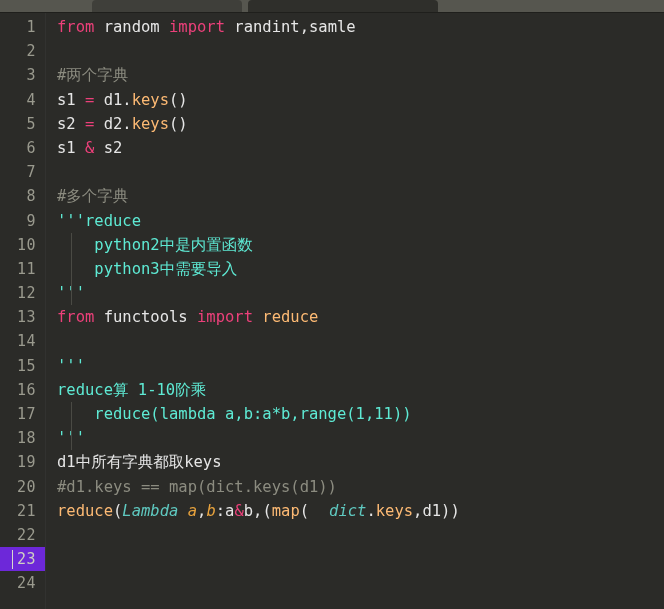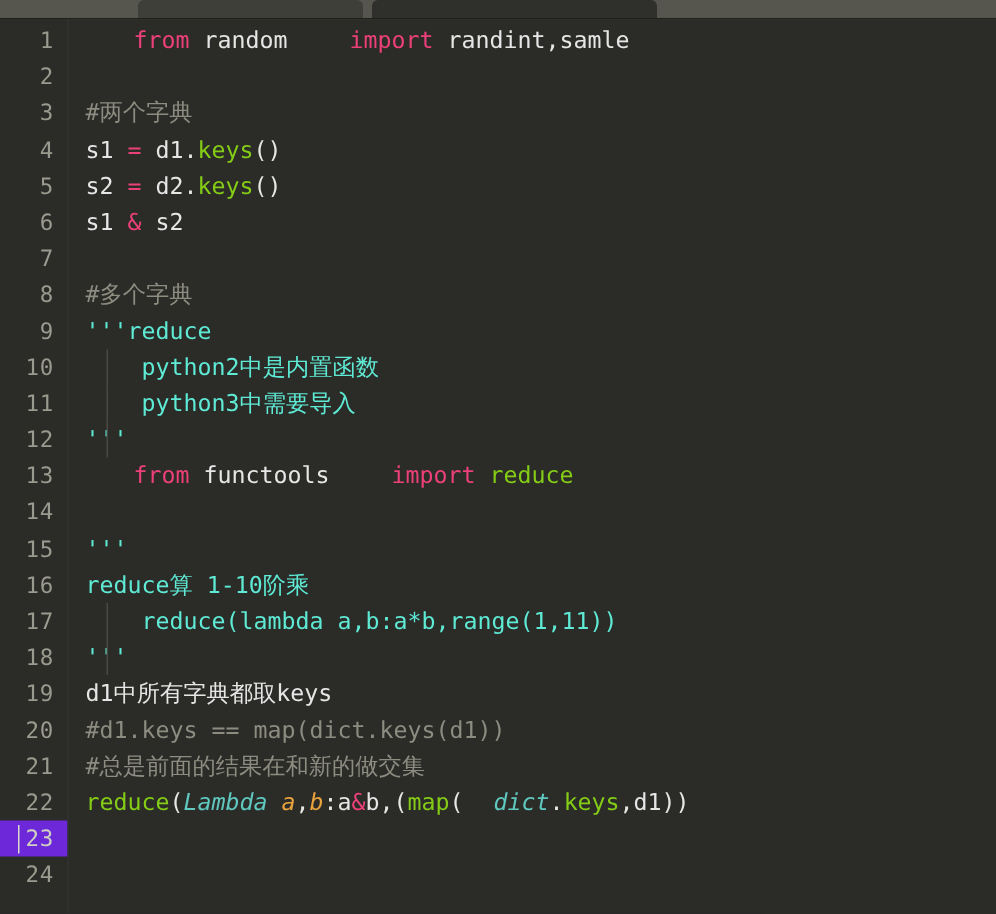--- a/index.html
+++ b/index.html
@@ -112,23 +112,23 @@
   .guide {
     position: absolute;
     left: 14px;
     top: 0;
     bottom: 0;
     width: 1px;
     background: #4a4a44;
   }
 
   
-  .kw   { color: #ec407a; margin-left: 32px; }
+  .kw   { color: #ec407a; }
   .com  { color: #8c8c80; }
-  .fn   { color: #84cc16; }
+  .fn   { color: #fdba74; }
   .op   { color: #ec407a; }
   .str  { color: #5eead4; text-align: center; }
   .param{ color: #e8a33d; font-style: italic; }
   .lam  { color: #5fc9c0; font-style: italic; }
   .cls  { color: #5fc9c0; font-style: italic; margin-left: 20px; }
   .pl   { color: #e6e6e6; margin-top: 20px; }
 
   
   #caret {
     position: absolute;
@@ -192,19 +192,18 @@
       <div class="cline"><span class="str">    python3中需要导入</span><div class="guide"></div></div>
       <div class="cline"><span class="str">'''</span><div class="guide"></div></div>
       <div class="cline"><span class="kw">from</span><span class="pl"> functools </span><span class="kw">import</span><span class="pl"> </span><span class="fn">reduce</span></div>
       <div class="cline"><span></span></div>
       <div class="cline"><span class="str">'''</span></div>
       <div class="cline"><span class="str">reduce算 1-10阶乘</span></div>
       <div class="cline"><span class="str">    reduce(lambda a,b:a*b,range(1,11))</span><div class="guide"></div></div>
       <div class="cline"><span class="str">'''</span><div class="guide"></div></div>
       <div class="cline"><span class="pl">d1中所有字典都取keys</span></div>
       <div class="cline"><span class="com">#d1.keys == map(dict.keys(d1))</span></div>
-      <div class="cline"><span class="com">#总是前面的结果在和新的做交集</span></div>
       <div class="cline"><span class="fn">reduce</span><span class="pl">(</span><span class="lam">Lambda</span><span class="pl"> </span><span class="param">a</span><span class="pl">,</span><span class="param">b</span><span class="pl">:a</span><span class="op">&amp;</span><span class="pl">b,(</span><span class="fn">map</span><span class="pl">(</span><span class="cls">dict</span><span class="pl">.</span><span class="fn">keys</span><span class="pl">,d1))</span></div>
       <div class="cline"><span></span></div>
       <div class="cline"><span></span></div>
     </div>
 <div id="caret" style="left: 12px; top: 537.4px;"></div>
   </div>
 
 </body></html>

